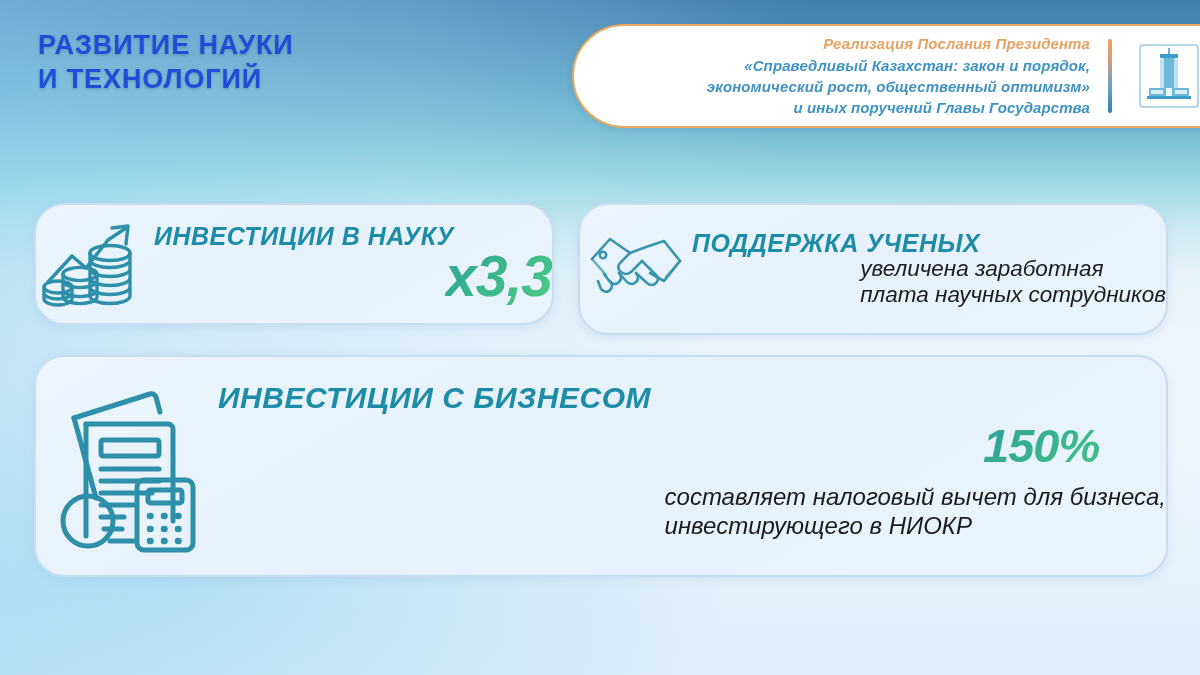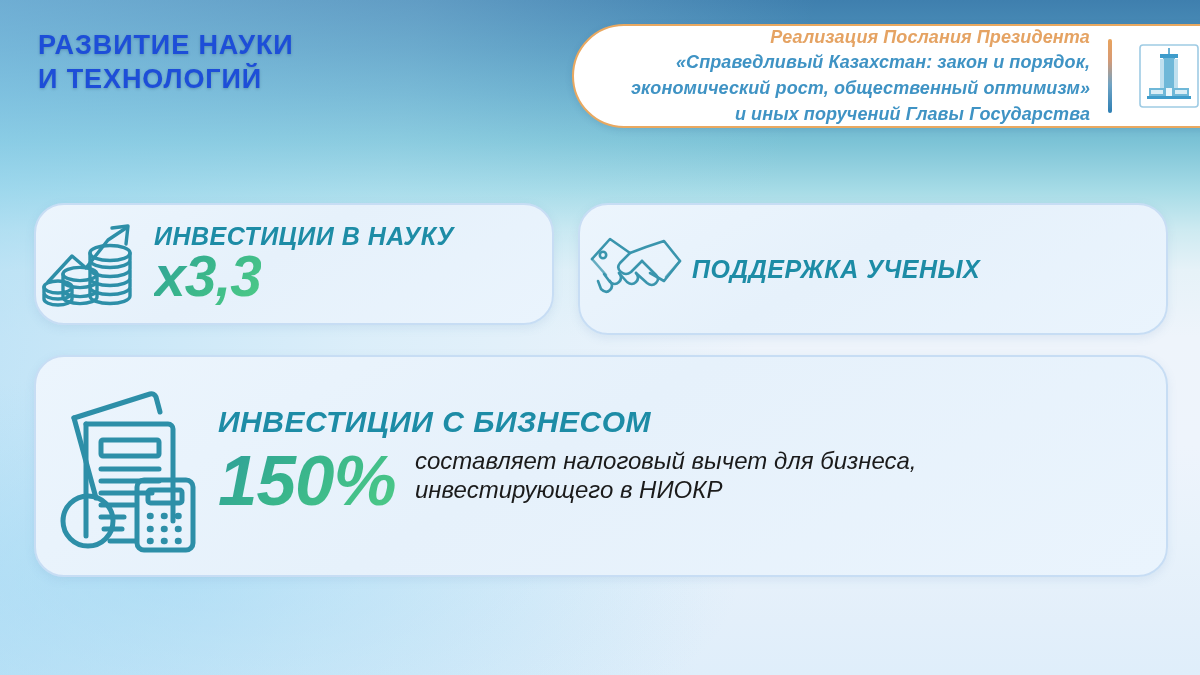--- a/index.html
+++ b/index.html
@@ -37,21 +37,21 @@
     white-space:pre-line;
   }
   .decree-badge{
     position:absolute; left:572px; top:24px; width:660px; height:104px;
     background:#ffffff; border:2.5px solid #e9a860;
     border-radius:52px 0 0 52px;
     display:flex; align-items:center; box-shadow:0 2px 7px rgba(40,90,130,.16);
   }
   .decree-text{
     flex:1; text-align:right; padding-right:18px; padding-left:32px;
-    font-style:italic; font-weight:bold; font-size:18px; line-height:1.42;
+    font-style:italic; font-weight:bold; font-size:15px; line-height:1.42;
     color:#3f93c4; letter-spacing:.1px;
   }
   .decree-text .lead{ color:#e5a363; display:block; }
   .decree-divider{
     width:4px; height:74px; border-radius:3px; flex:0 0 auto;
     background:linear-gradient(180deg,#e9a35c 0%,#d79a74 28%,#6fa3c4 62%,#2d7fb4 100%);
   }
   .emblem{
     flex:0 0 auto; width:70px; height:74px; margin:0 26px 0 22px;
     display:flex; align-items:center; justify-content:center;
@@ -70,29 +70,29 @@
 
   .card-icon{ flex:0 0 auto; display:flex; align-items:center; justify-content:center; }
   .card-body{ flex:1; min-width:0;font-style:italic; }
 
   .card-heading{
     color:#1d8ca6; font-weight:bold; letter-spacing:.5px;
     font-size:25px; line-height:1.05;
   }
   #card-business .card-heading{ font-size:30px; }
 
-  .stat-row{ display:flex; align-items:flex-start; gap:14px; }
+  .stat-row{ display:flex; align-items:flex-end; gap:14px;flex-direction:column; }
   .stat-num{
     font-weight:bold; line-height:.97; white-space:nowrap;
     background:linear-gradient(135deg,#2f9f9a 0%,#39b58c 42%,#4ecb86 100%);
     -webkit-background-clip:text; background-clip:text; color:transparent;
   }
   #card-invest  .stat-num{ font-size:57px; letter-spacing:-1px; }
   #card-support .stat-num{ font-size:53px; letter-spacing:-1px; }
-  #card-business .stat-num{ font-size:71px; letter-spacing:-1px; min-width:183px; }
+  #card-business .stat-num{ font-size:47px; letter-spacing:-1px; min-width:183px; }
 
   .stat-desc{
     color:#1b1b1b; font-size:22.5px; line-height:1.16; white-space:pre-line;
   }
   #card-business .stat-desc{ font-size:24px; line-height:1.2; }
 
   svg{ display:block; }
 </style>
 </head>
 <body>
@@ -171,20 +171,22 @@
       <path d="M33 42 q4 5 0 9 t-9 0 L18 43"></path>
       <path d="M24 50 q4 5 0 9 t-9 -1 L12 50"></path>
       <circle cx="17" cy="24" r="3.2"></circle>
       <path d="M6 28 L20 44" opacity=".75"></path>
       <path d="M94 30 L80 46" opacity=".75"></path>
     </svg>
   </div>
   <div class="card-body">
     <div class="card-heading">ПОДДЕРЖКА УЧЕНЫХ</div>
     <div class="stat-row">
+      <div class="stat-desc">увеличена заработная
+плата научных сотрудников</div>
     </div>
   </div>
 </div>
 
 <div class="card" id="card-business">
   <div class="card-icon" style="width:170px;height:190px;">
     <svg width="150" height="176" viewBox="0 0 150 176" fill="none" stroke="#2d8fa8" stroke-width="5" stroke-linecap="round" stroke-linejoin="round">
       <path d="M20 40 L96 16 a5 5 0 0 1 6 3 L106 34"></path>
       <path d="M20 40 L42 120"></path>
       <path d="M32 46 h82 a5 5 0 0 1 5 5 v92"></path>

